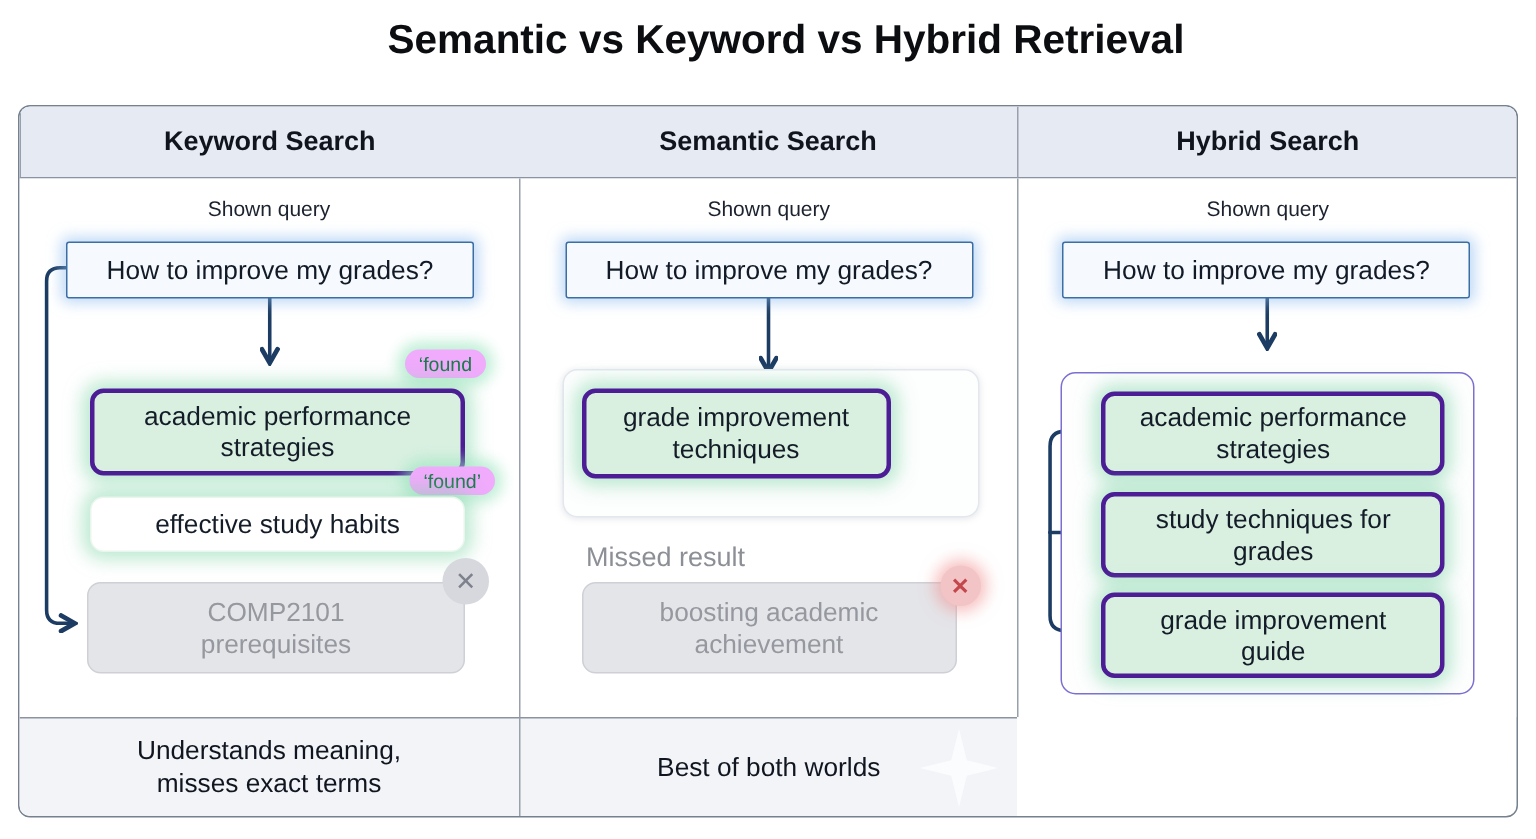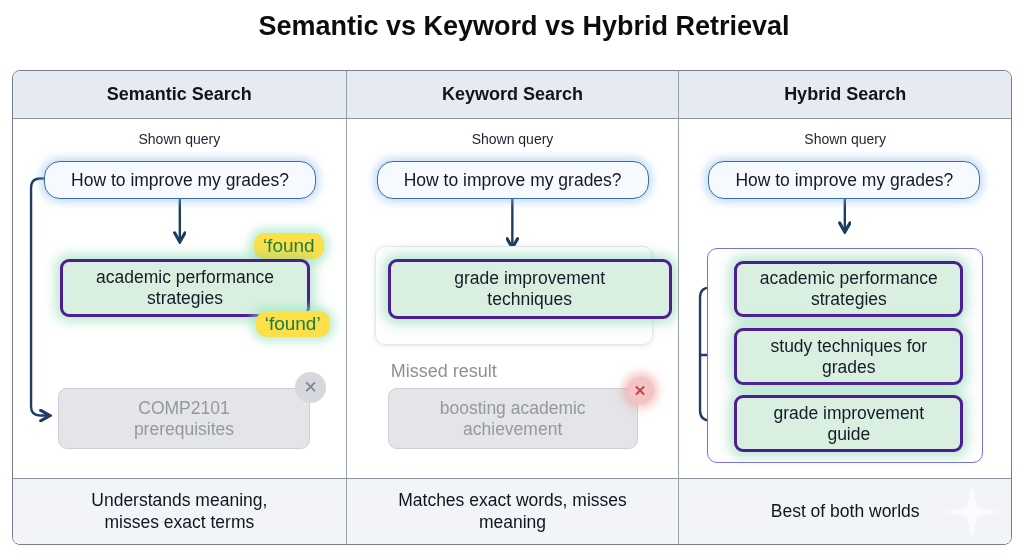--- a/index.html
+++ b/index.html
@@ -18,38 +18,38 @@
     justify-content:center;font-weight:700;font-size:18px;color:#10141d;}
   .bcell{position:relative;background:#fff;}
   .fcell{position:relative;background:#f2f4f8;border-top:1px solid #8b93a0;display:flex;
     align-items:center;justify-content:center;text-align:center;font-size:17.5px;color:#10151f;line-height:1.25;}
   .colm{border-left:1px solid #98a0ab;}
   .fcell span{display:inline-block;max-width:235px;}
 
   .qlabel{position:absolute;top:12px;left:0;width:100%;text-align:center;
     font-size:14px;font-weight:500;color:#1c222e;}
   .qbox{position:absolute;top:42px;height:38px;width:272px;box-sizing:border-box;
-    background:#f6fafe;border:1.5px solid #3a6ea5;border-radius:16px;
+    background:#f6fafe;border:1.5px solid #3a6ea5;border-radius:2px;
     display:flex;align-items:center;justify-content:center;
     font-size:17.5px;color:#111a26;
     box-shadow:0 0 9px 3px rgba(141,187,238,.55);}
 
   .greenbox{position:absolute;box-sizing:border-box;background:#d9f0e1;border:3px solid #4c1d95;
     border-radius:9px;display:flex;align-items:center;justify-content:center;text-align:center;
     font-size:17.5px;line-height:1.18;color:#131c27;
     box-shadow:0 0 11px 5px rgba(126,214,165,.5);}
   .whitebox{position:absolute;box-sizing:border-box;background:#ffffff;border:1px solid #e9f6ee;
     border-radius:9px;display:flex;align-items:center;justify-content:center;text-align:center;
     font-size:17.5px;color:#131c27;box-shadow:0 0 11px 5px rgba(126,214,165,.5);}
   .graybox{position:absolute;box-sizing:border-box;background:#e4e5e9;border:1px solid #ced0d6;
     border-radius:9px;display:flex;align-items:center;justify-content:center;text-align:center;
     font-size:17.5px;line-height:1.2;color:#96989f;}
   .greenbox span,.whitebox span,.graybox span{display:inline-block;}
 
-  .found{position:absolute;font-size:19px;color:#1a7a49;background:#fde047;
+  .found{position:absolute;font-size:13px;color:#1a7a49;background:#f0abfc;
     padding:2px 9px;border-radius:11px;
     box-shadow:0 0 9px 5px rgba(150,228,188,.6);}
 
   .badge{position:absolute;border-radius:50%;display:flex;align-items:center;justify-content:center;}
   .badge.gray{width:31px;height:31px;background:#d7d8dd;color:#7e828c;font-size:17px;}
   .badge.red{width:27px;height:27px;background:#f2c4c6;color:#c4474b;font-size:15px;font-weight:700;
     box-shadow:0 0 10px 4px rgba(240,140,140,.55);}
 
   .card2{position:absolute;background:#fdfefe;border:1px solid #e4e8ee;border-radius:10px;
     box-shadow:0 1px 4px rgba(150,160,175,.25);}
@@ -65,62 +65,65 @@
     clip-path:polygon(50% 0%,60% 40%,100% 50%,60% 60%,50% 100%,40% 60%,0% 50%,40% 40%);}
 </style>
 </head>
 <body>
 
 <div id="app">
   <div class="title">Semantic vs Keyword vs Hybrid Retrieval</div>
 
   <div class="table">
 
+    <div class="hcell colm">Keyword Search</div>
     <div class="hcell">Semantic Search</div>
-    <div class="hcell colm">Keyword Search</div>
     <div class="hcell colm">Hybrid Search</div>
 
     <div class="bcell">
       <svg class="arrows" viewBox="0 0 333 362">
         <defs>
           <marker id="mc1" viewBox="0 0 10 10" refX="7" refY="5" markerWidth="5.5" markerHeight="5.5" orient="auto">
             <path d="M1.5,1 L8.5,5 L1.5,9"></path>
           </marker>
         </defs>
         <path d="M167,80 V122" marker-end="url(#mc1)"></path>
         <path d="M31,60 H26 Q17,60 17,69 V290 Q17,299 26,299 H34" marker-end="url(#mc1)"></path>
       </svg>
       <div class="qlabel">Shown query</div>
       <div class="qbox" style="left:31px;">How to improve my grades?</div>
       <div class="found" style="right:22px;top:114px;">‘found</div>
       <div class="greenbox" style="left:47px;top:140px;width:250px;height:58px;">
         <span style="max-width:210px;">academic performance strategies</span>
       </div>
       <div class="found" style="right:16px;top:192px;">‘found’</div>
+      <div class="whitebox" style="left:47px;top:212px;width:250px;height:37px;">
+        <span>effective study habits</span>
+      </div>
       <div class="graybox" style="left:45px;top:269px;width:252px;height:61px;">
         <span style="max-width:150px;">COMP2101 prerequisites</span>
       </div>
       <div class="badge gray" style="left:282px;top:253px;">
         <span>✕</span>
       </div>
     </div>
 
     <div class="bcell colm">
       <svg class="arrows" viewBox="0 0 333 362">
         <defs>
           <marker id="mc2" viewBox="0 0 10 10" refX="7" refY="5" markerWidth="5.5" markerHeight="5.5" orient="auto">
             <path d="M1.5,1 L8.5,5 L1.5,9"></path>
           </marker>
         </defs>
         <path d="M166,80 V128" marker-end="url(#mc2)"></path>
       </svg>
       <div class="qlabel">Shown query</div>
       <div class="qbox" style="left:30px;">How to improve my grades?</div>
       <div class="card2" style="left:28px;top:127px;width:276px;height:97px;"></div>
-      <div class="greenbox" style="left:41px;top:140px;width:284px;height:60px;">
+      <div class="greenbox" style="left:41px;top:140px;width:206px;height:60px;">
         <span style="max-width:200px;">grade improvement techniques</span>
       </div>
       <div class="missedlabel" style="left:44px;top:242px;">Missed result</div>
       <div class="graybox" style="left:41px;top:269px;width:250px;height:61px;">
         <span style="max-width:210px;">boosting academic achievement</span>
       </div>
       <div class="badge red" style="left:280px;top:258px;">
         <span>✕</span>
       </div>
     </div>
@@ -148,21 +151,18 @@
       </div>
       <div class="greenbox" style="left:55px;top:276px;width:229px;height:57px;">
         <span style="max-width:180px;">grade improvement guide</span>
       </div>
     </div>
 
     <div class="fcell">
       <span>Understands meaning, misses exact terms</span>
     </div>
     <div class="fcell colm">
-      <span>Matches exact words, misses meaning</span>
-    </div>
-    <div class="fcell colm">
       <span>Best of both worlds</span>
       <i class="sparkle"></i>
     </div>
 
   </div>
 </div>
 
 </body></html>

